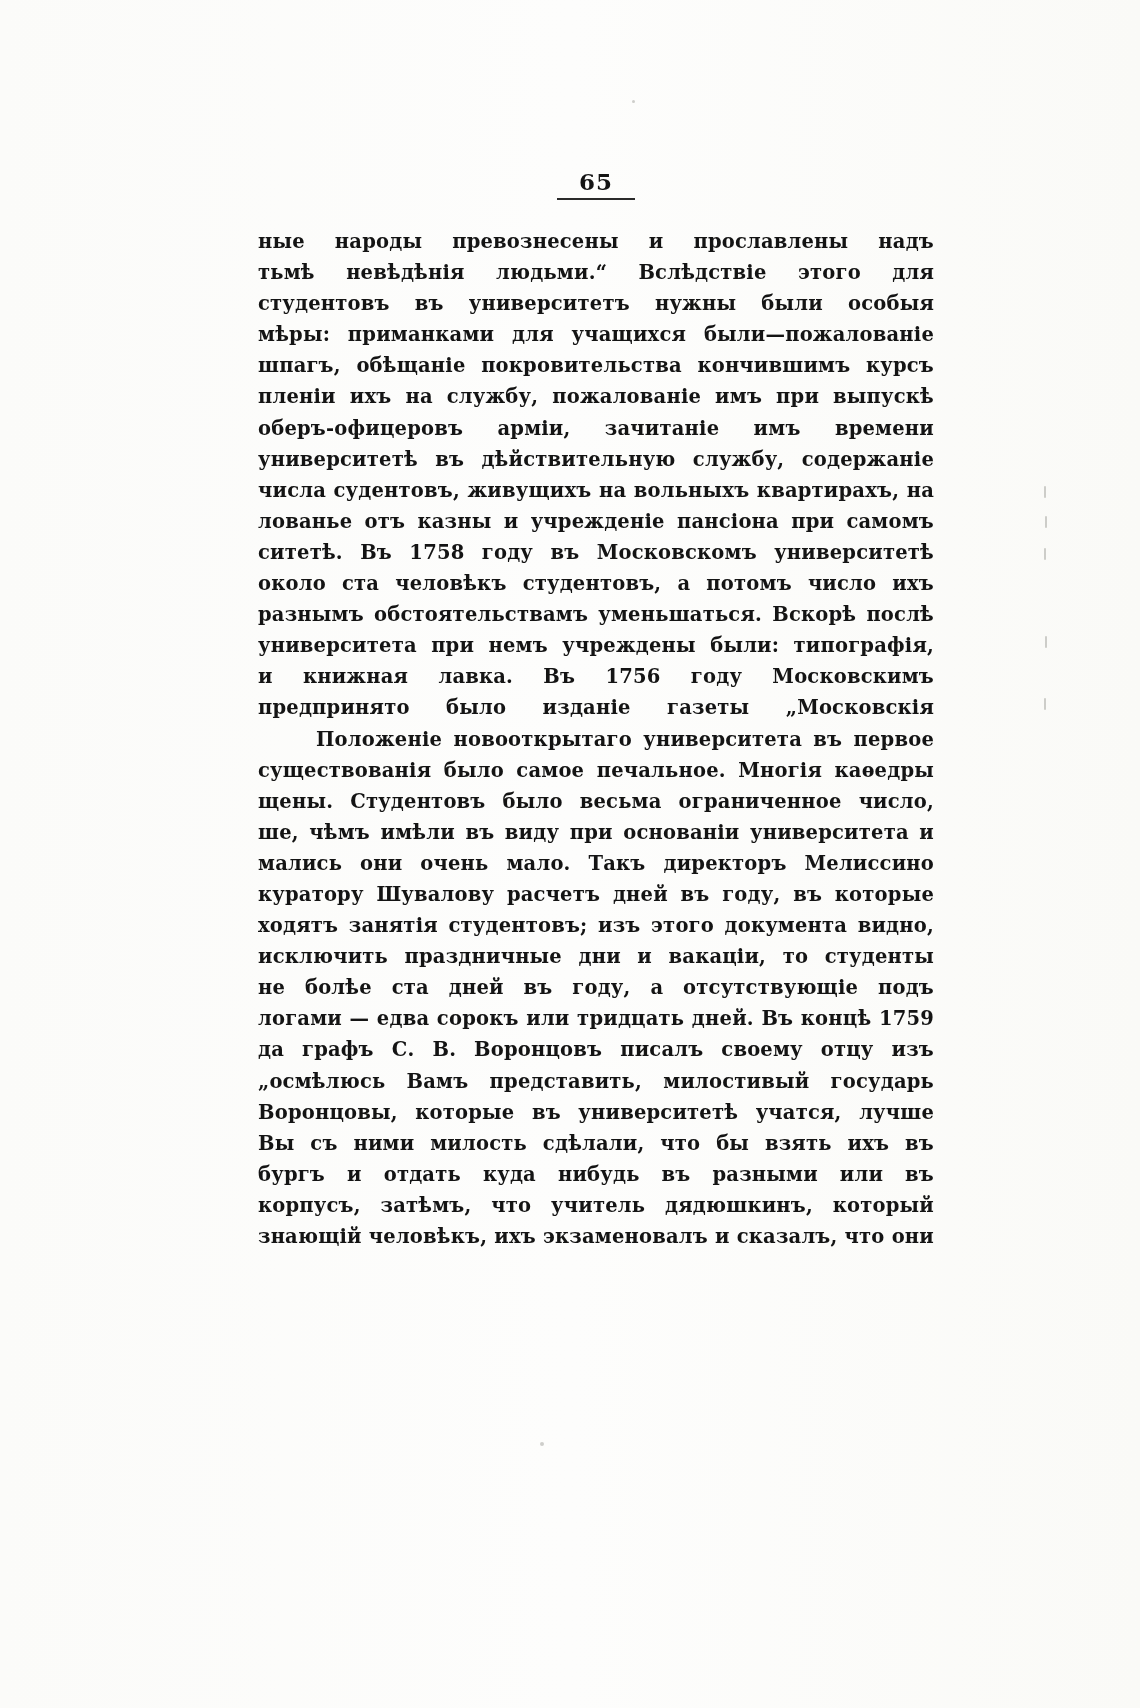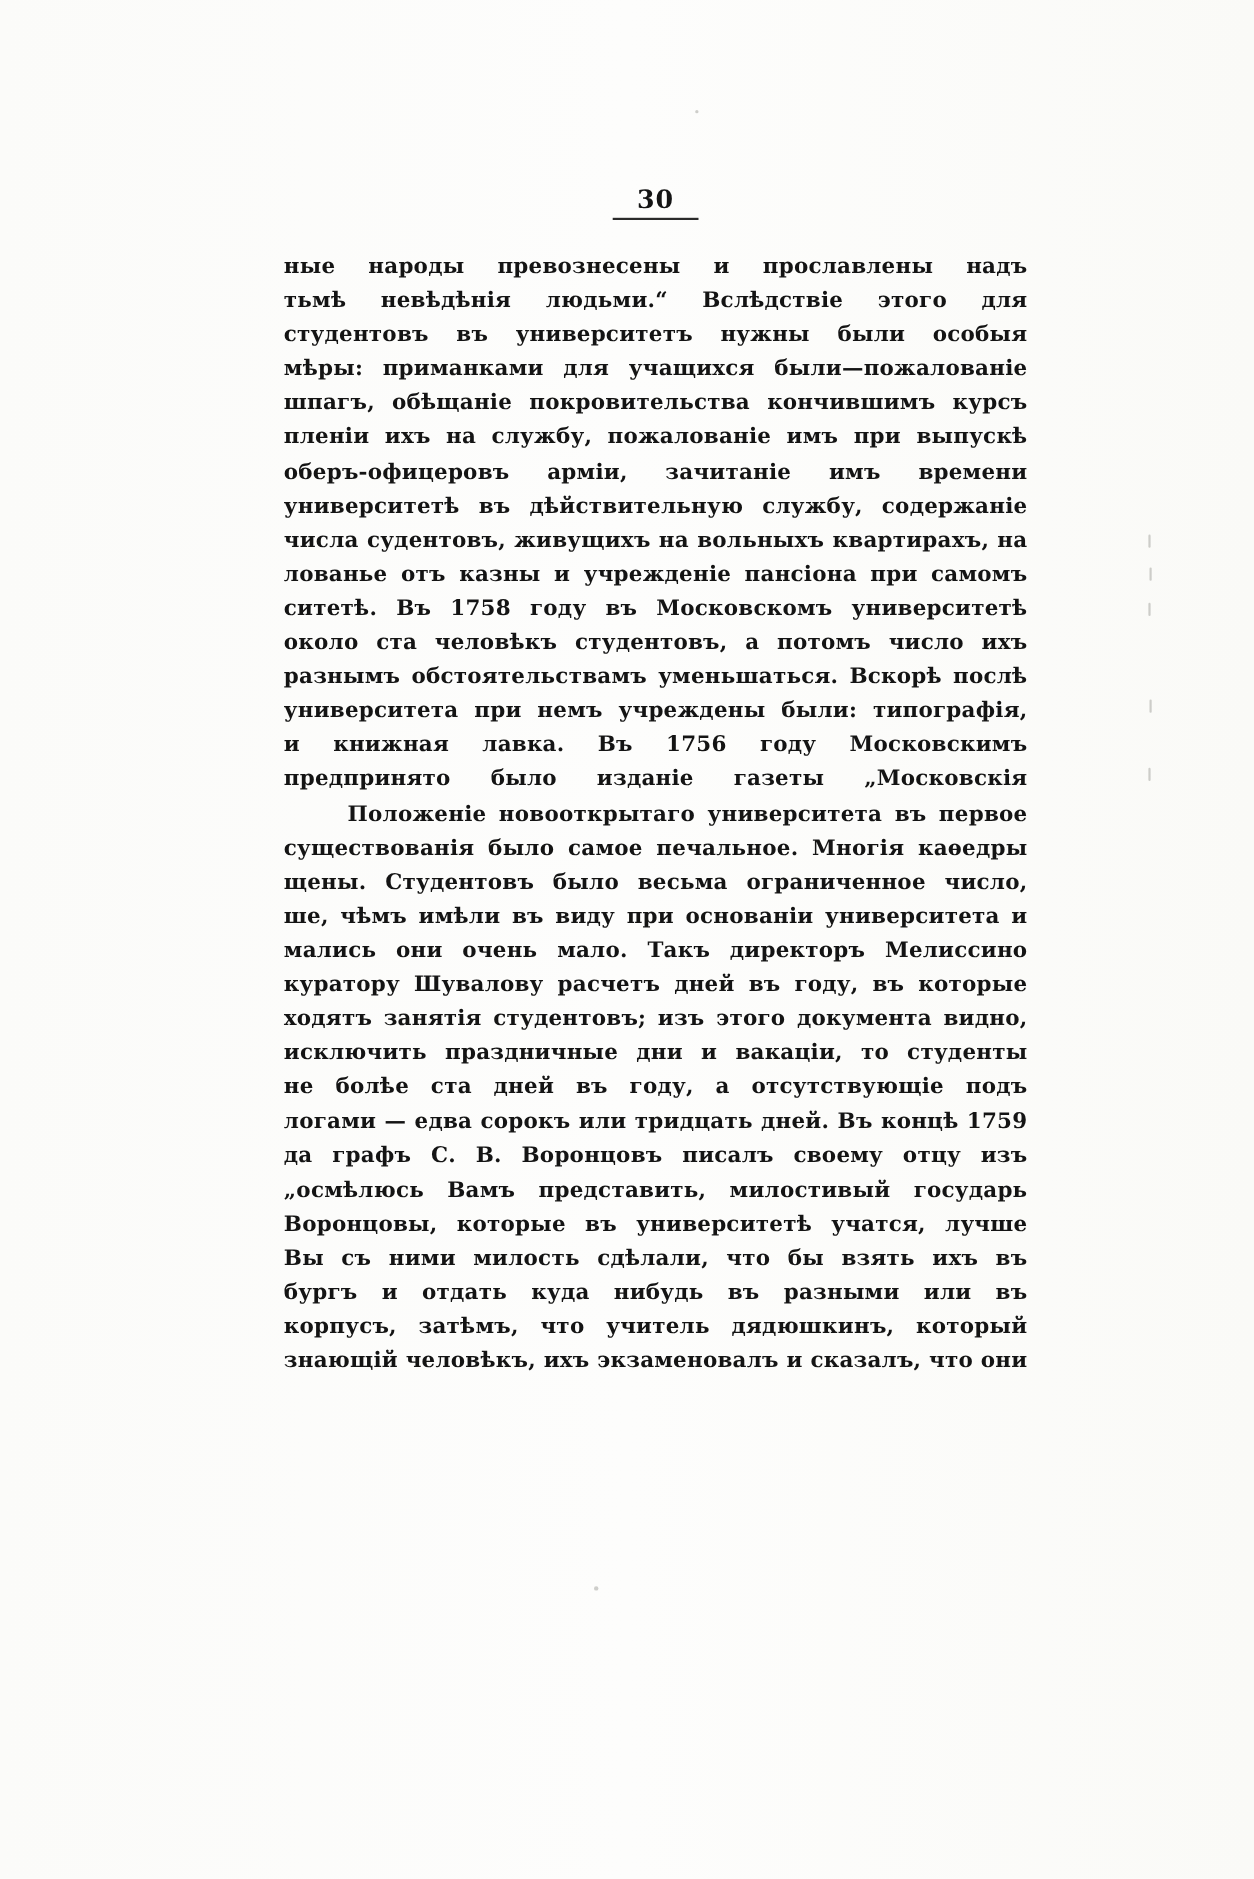--- a/index.html
+++ b/index.html
@@ -67,21 +67,21 @@
   .artifact.dot {
     border-radius: 50%;
   }
 </style>
 </head>
 <body>
 
 <div class="page">
 
   <div class="page-number-wrap">
-    <span class="num">30</span>
+    <span class="num">65</span>
   </div>
 
   <main class="text-block">
       <div class="line">ные народы превознесены и прославлены надъ живущими во</div>
       <div class="line">тьмѣ невѣдѣнія людьми.“ Вслѣдствіе этого для привлеченія</div>
       <div class="line">студентовъ въ университетъ нужны были особыя искусственныя</div>
       <div class="line">мѣры: приманками для учащихся были—пожалованіе студентамъ</div>
       <div class="line">шпагъ, обѣщаніе покровительства кончившимъ курсъ при посту-</div>
       <div class="line">пленіи ихъ на службу, пожалованіе имъ при выпускѣ ранга</div>
       <div class="line">оберъ-офицеровъ арміи, зачитаніе имъ времени пребыванія въ</div>

